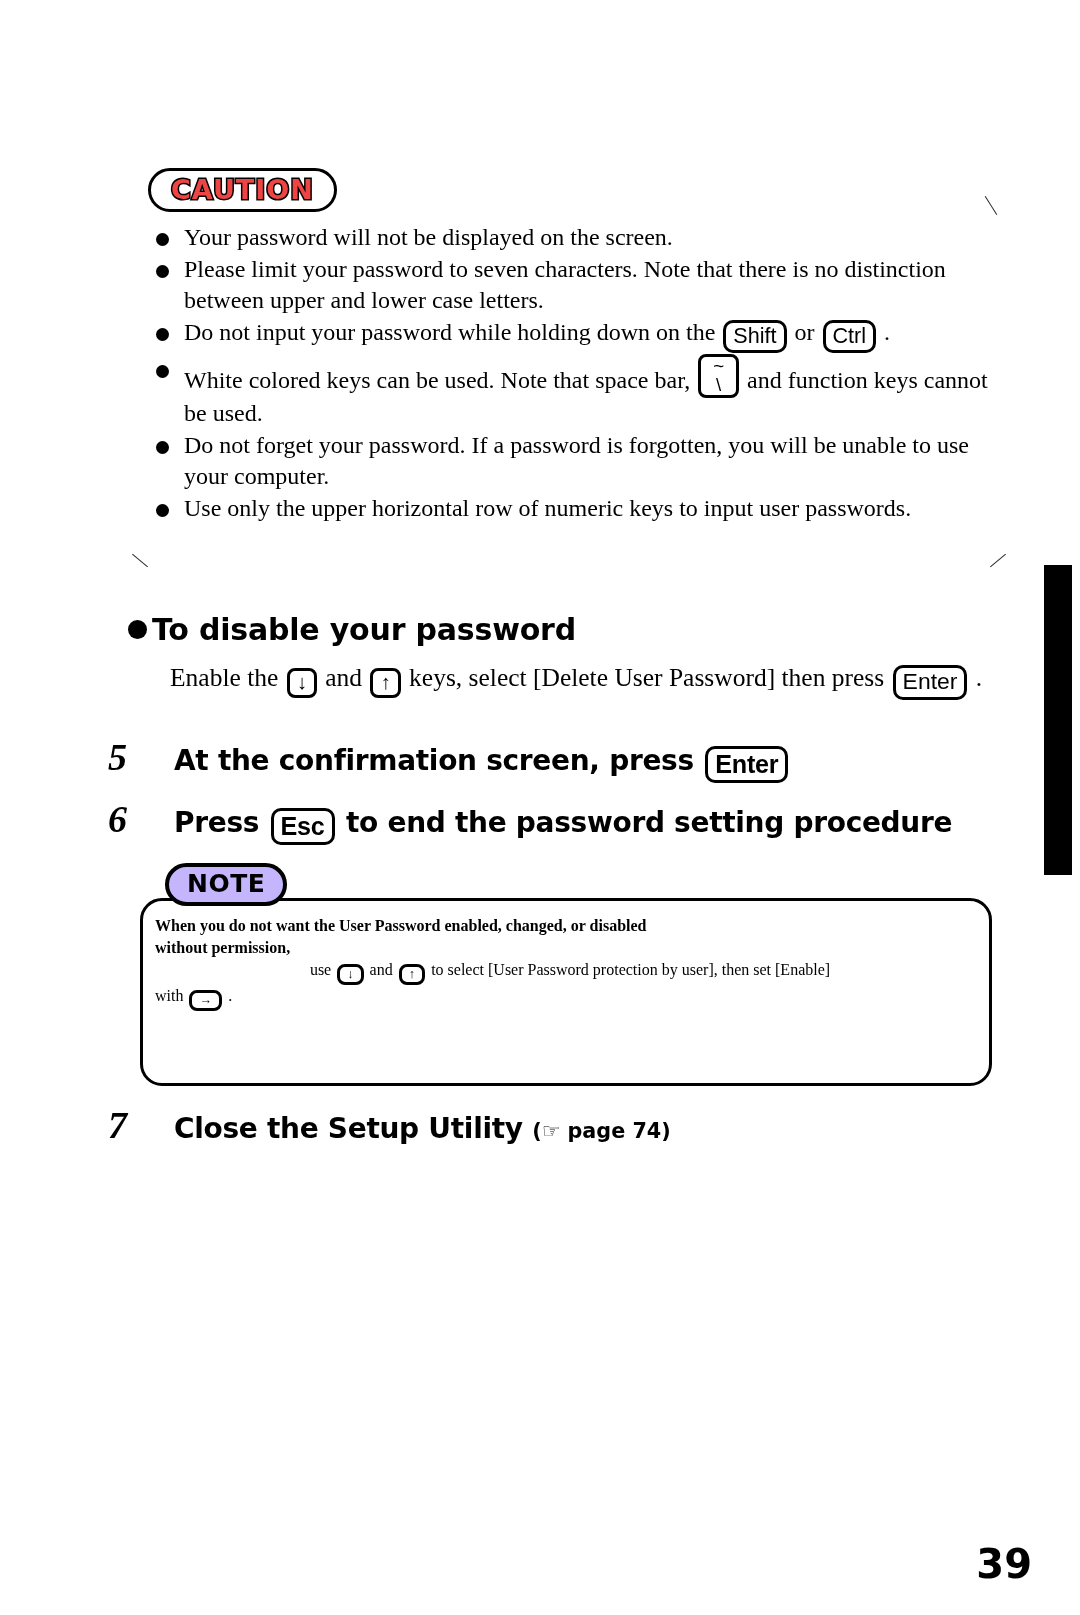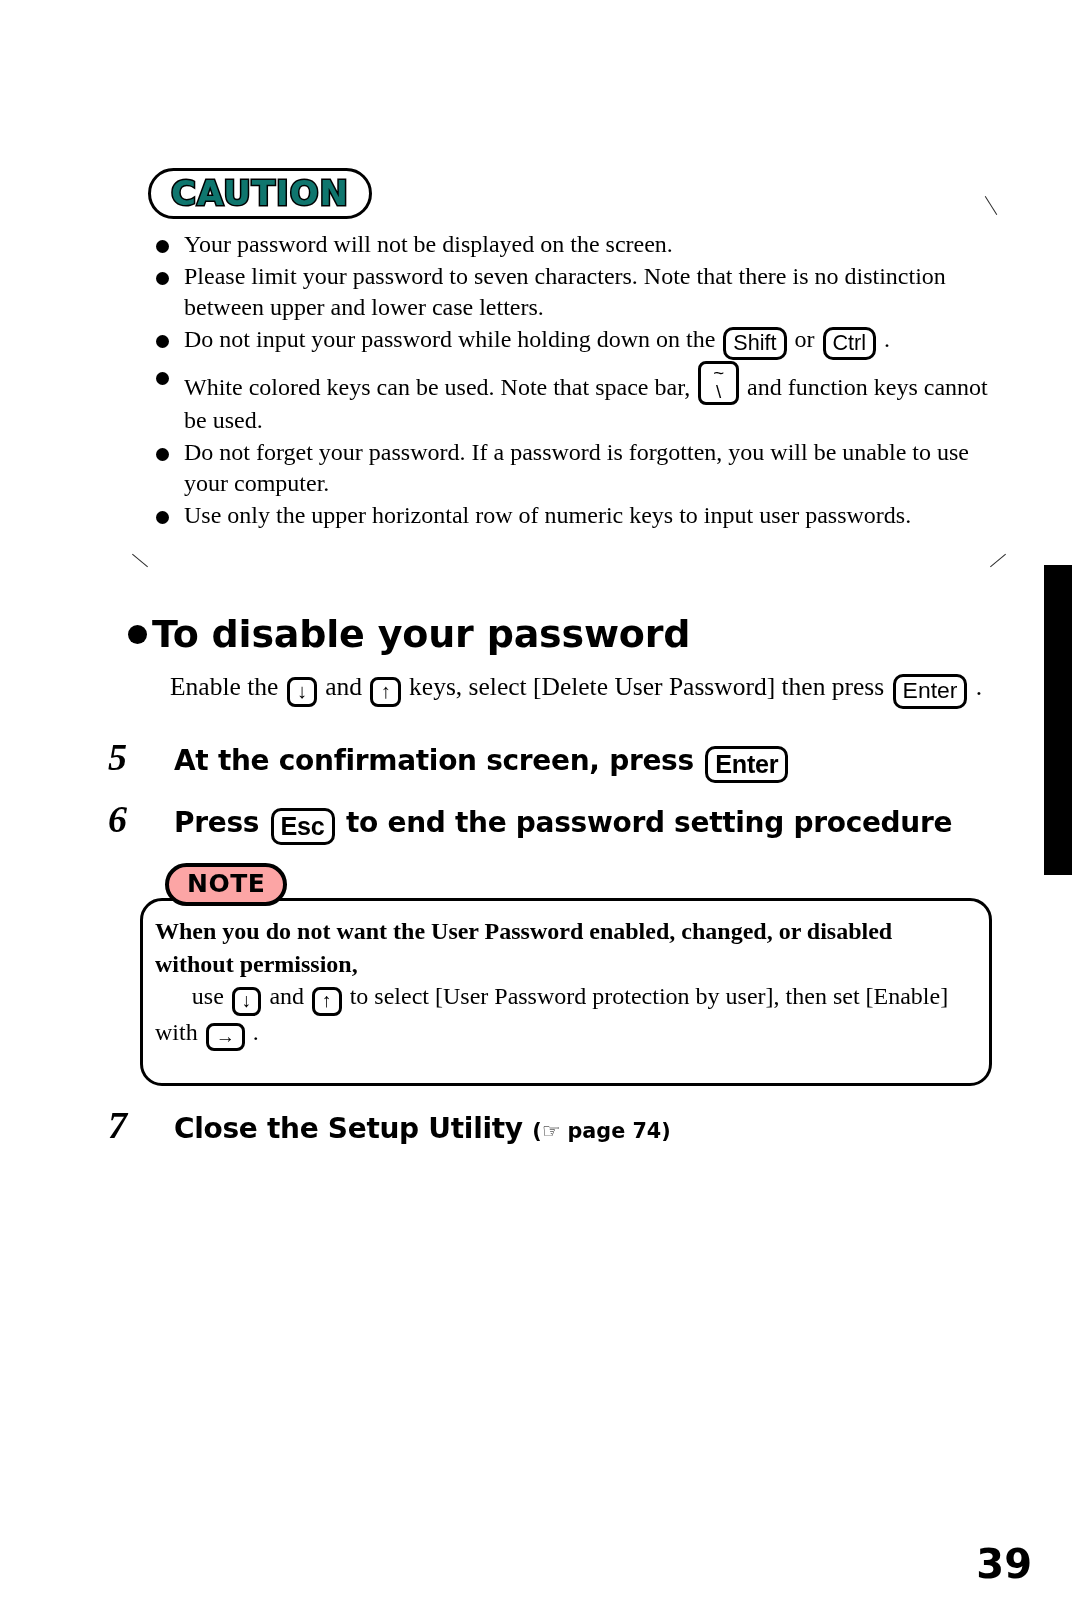--- a/index.html
+++ b/index.html
@@ -49,23 +49,23 @@
     position: relative;
     display: inline-block;
     border: 3px solid #000;
     border-radius: 26px;
     padding: 5px 20px 6px 20px;
     line-height: 1;
   }
   .caution-badge .caution-text {
     font-family: "DejaVu Sans", sans-serif;
     font-weight: bold;
-    font-size: 34px;
+    font-size: 27px;
     letter-spacing: 1px;
-    color: #0f766e;
+    color: #ef4444;
     -webkit-text-stroke: 3px #000;
     paint-order: stroke fill;
     display: inline-block;
   }
 
   .bullets {
     list-style: none;
     margin: 10px 0 0 0;
     padding: 0;
     font-size: 24px;
@@ -119,21 +119,21 @@
   
   .section-head {
     position: absolute;
     left: 128px;
     top: 612px;
     width: 860px;
   }
   .section-head .head-line {
     font-family: "DejaVu Sans", sans-serif;
     font-weight: bold;
-    font-size: 38px;
+    font-size: 30px;
     letter-spacing: -0.2px;
     display: flex;
     align-items: center;
   }
   .section-head .head-dot {
     width: 19px;
     height: 19px;
     border-radius: 50%;
     background: #000;
     margin-right: 5px;
@@ -185,34 +185,34 @@
     border: 3px solid #000;
     border-radius: 22px;
     box-sizing: border-box;
   }
   .note-tab {
     position: absolute;
     left: 165px;
     top: 863px;
     border: 4px solid #000;
     border-radius: 22px;
-    background: #fca5a5;
+    background: #c4b5fd;
     padding: 2px 18px 4px 18px;
     font-family: "DejaVu Sans", sans-serif;
     font-weight: bold;
     font-size: 25px;
     letter-spacing: 0.5px;
     z-index: 3;
   }
   .note-body {
     position: absolute;
     left: 155px;
     top: 915px;
     width: 830px;
-    font-size: 24px;
+    font-size: 16px;
     line-height: 1.36;
     z-index: 2;
   }
   .note-body .strong {
     font-weight: bold;
   }
 
   
   .page-number {
     position: absolute;

